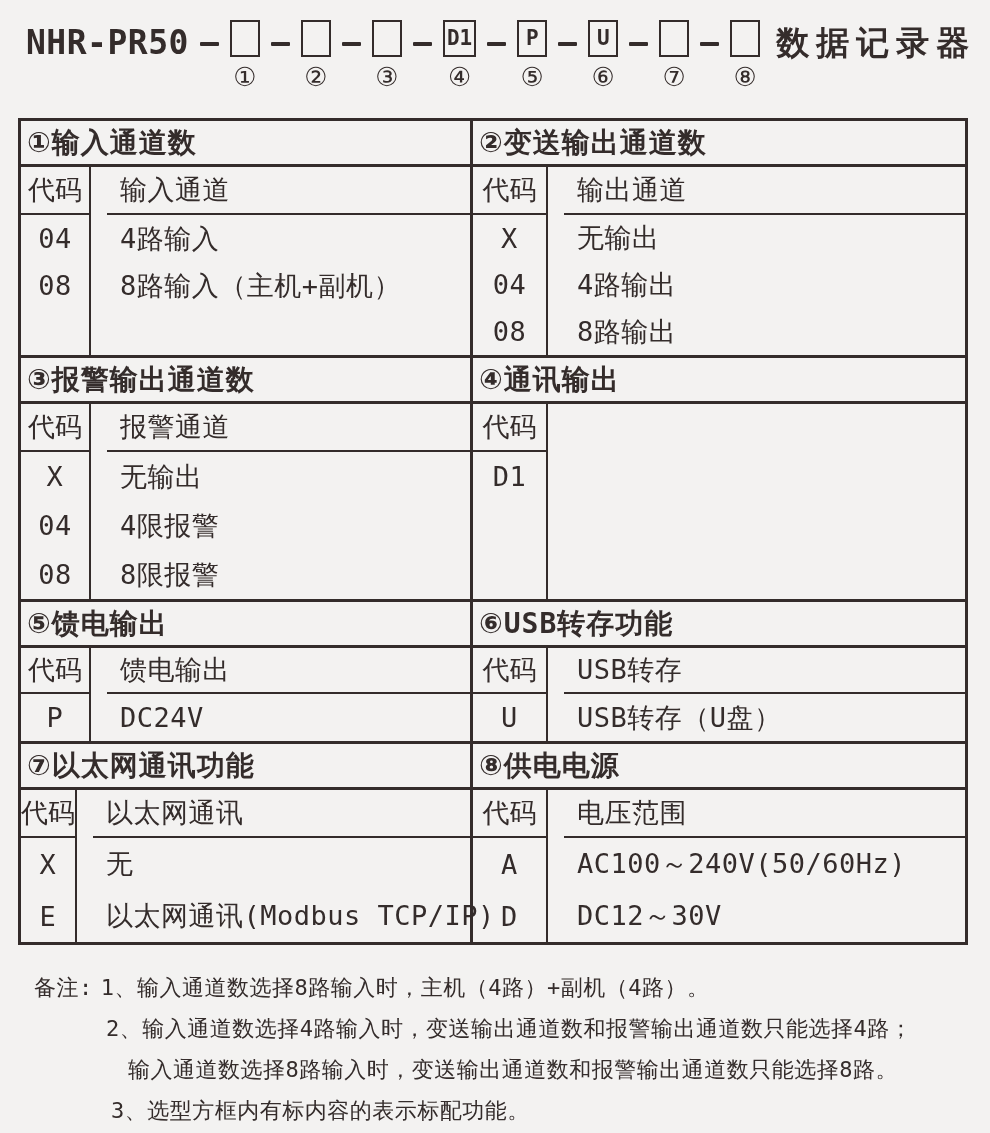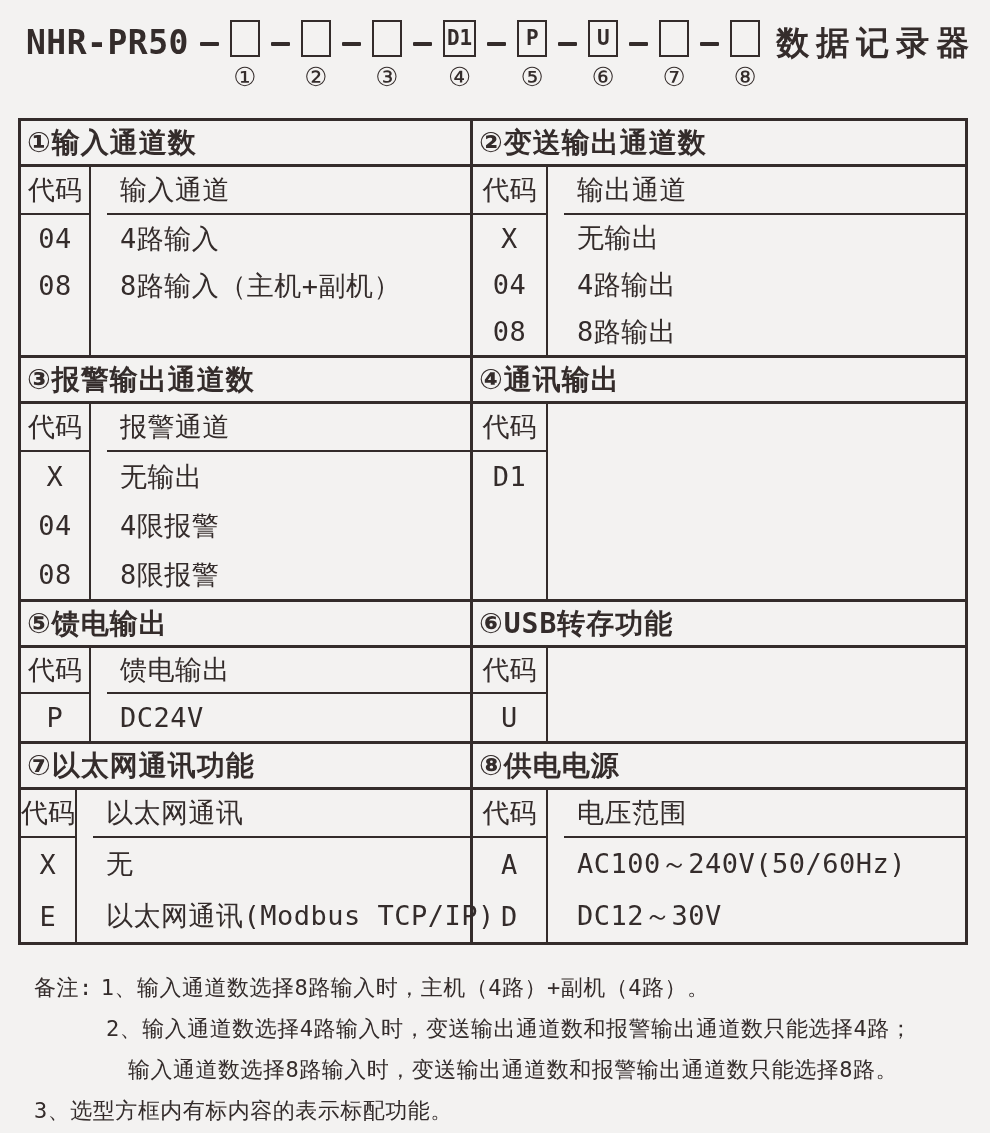--- a/index.html
+++ b/index.html
@@ -66,21 +66,21 @@
   .pair-c .cell.data{height:47px;}
   .pair-c .sec-body{height:93px;}
   .pair-d .cell.data{height:52px;}
   .pair-d .sec-body{height:152px;}
   
   .notes{margin:22px 0 0 34px;font-size:22px;line-height:41px;letter-spacing:0.5px;}
   .note-row{display:flex;white-space:nowrap;}
   .note-label{margin-right:8px;}
   .indent-a{margin-left:72px;}
   .indent-b{margin-left:94px;}
-  .indent-c{}
+  .indent-c{margin-left:77px;}
 </style>
 </head>
 <body>
 
 <div class="sheet">
 
   <div class="model-area">
     <span class="model-prefix">NHR-PR50</span>
 
     <span class="seg">
@@ -224,20 +224,22 @@
         </div>
       </div>
       <div class="half right">
         <div class="sec-title">⑥USB转存功能</div>
         <div class="sec-body">
           <div class="col-code">
             <div class="cell head">代码</div>
             <div class="cell data">U</div>
           </div>
           <div class="col-desc">
+            <div class="cell head">USB转存</div>
+            <div class="cell data">USB转存（U盘）</div>
           </div>
         </div>
       </div>
     </div>
 
     <div class="pair pair-d">
       <div class="half left">
         <div class="sec-title">⑦以太网通讯功能</div>
         <div class="sec-body">
           <div class="col-code">

